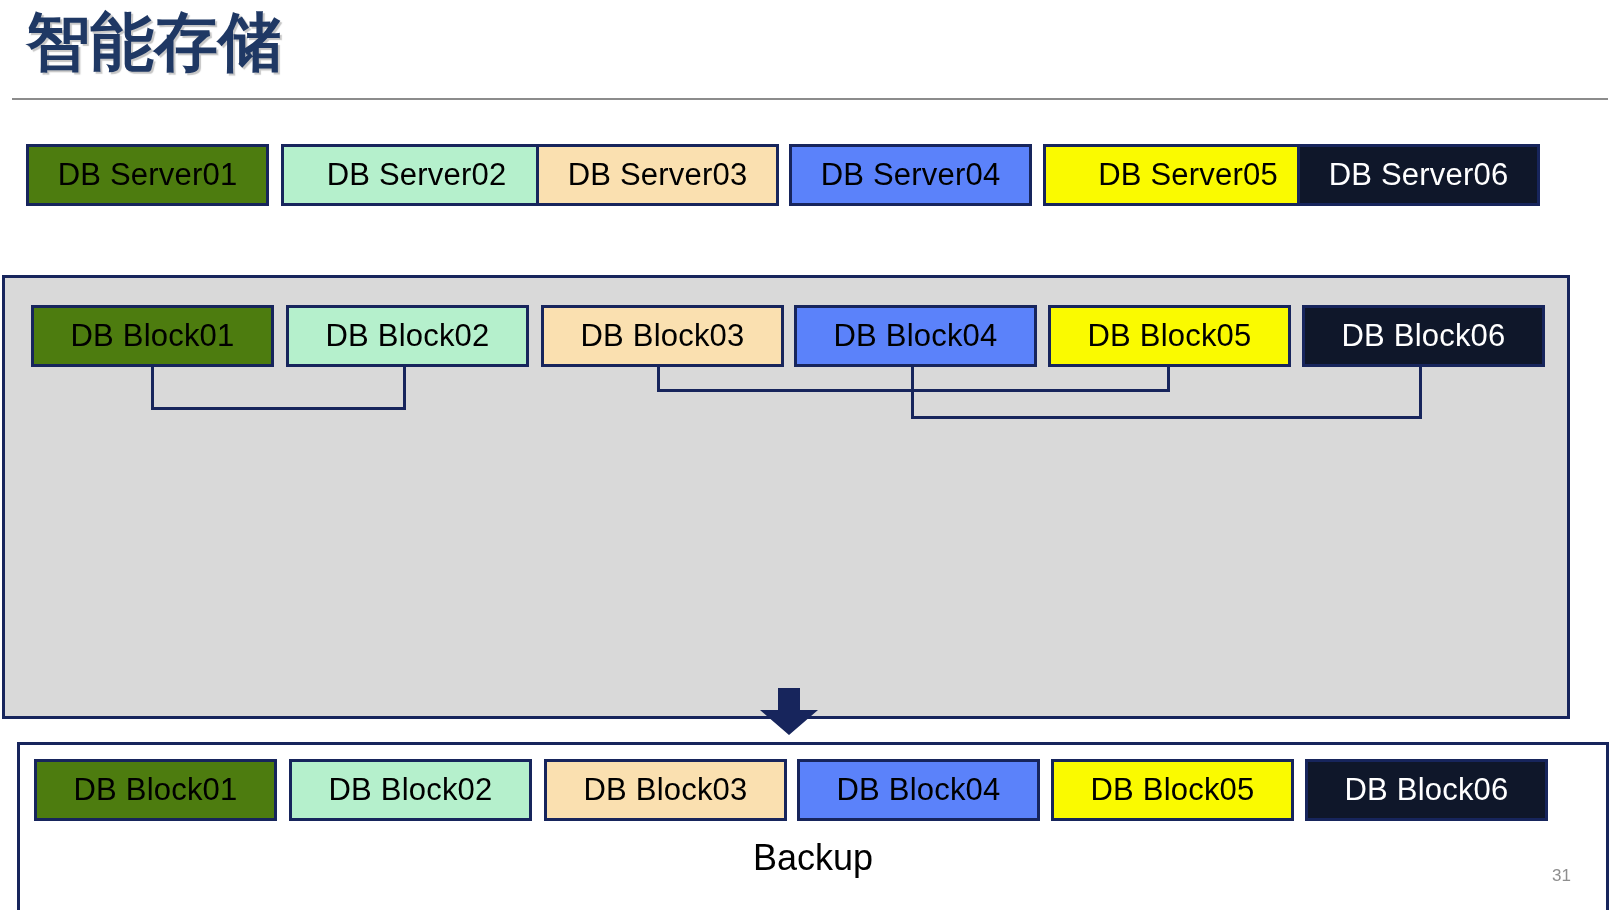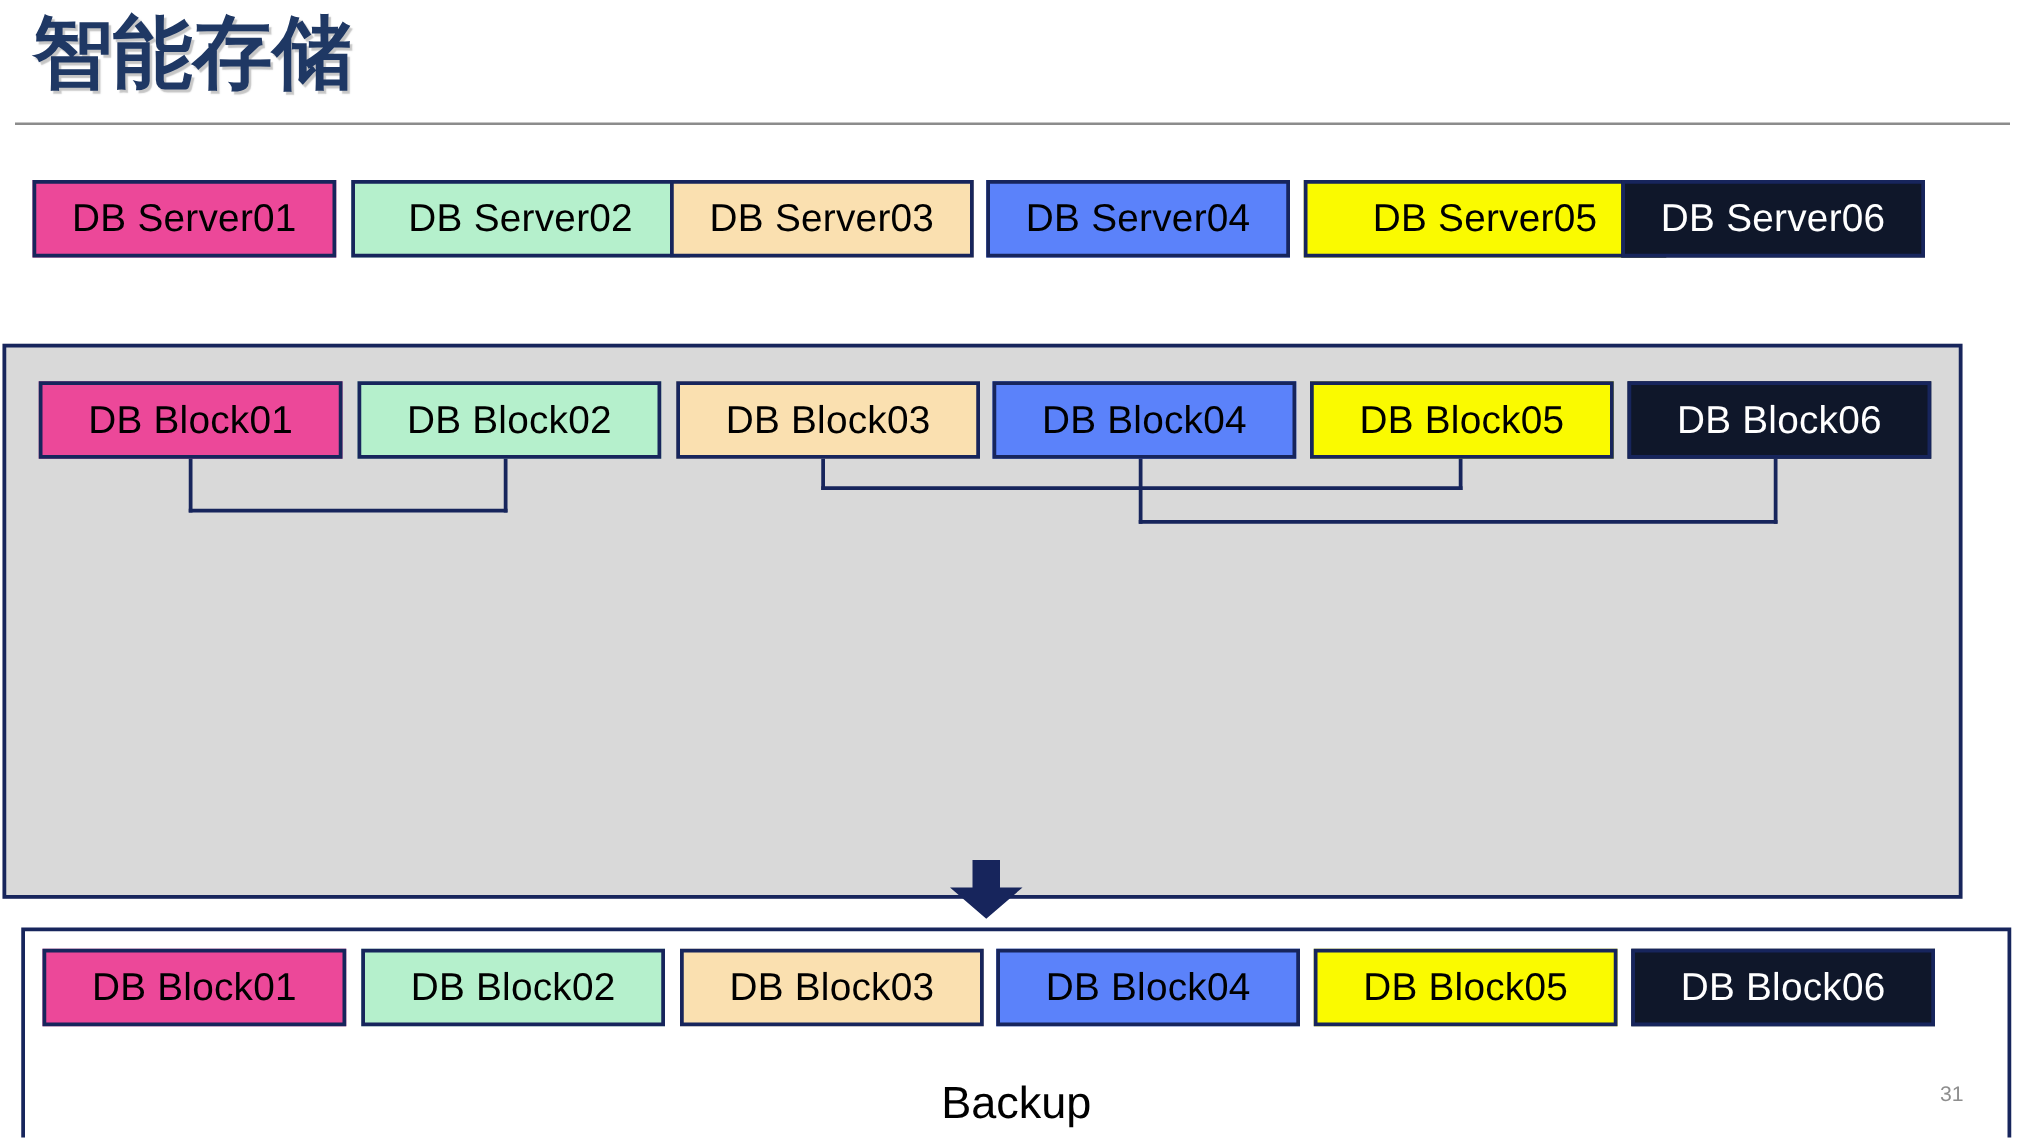--- a/index.html
+++ b/index.html
@@ -45,21 +45,21 @@
     align-items: center;
     justify-content: center;
     font-size: 31px;
     color: #000000;
     white-space: nowrap;
     letter-spacing: .2px;
   }
   .node.srv { height: 62px; }
   .node.blk { height: 62px; }
 
-  .fill-blue   { background: #ec4899; }
+  .fill-blue   { background: #4d7c0f; }
   .fill-green  { background: #B5F0CC; }
   .fill-peach  { background: #FAE0B0; }
   .fill-royal  { background: #5B82FA; }
   .fill-yellow { background: #FAFA00; }
   .fill-purple { background: #0f172a; color: #FFFFFF; }
 
   
   #storage-container {
     position: absolute;
     left: 2px;
@@ -78,21 +78,21 @@
     top: 464px;
     width: 1592px;
     height: 178px;
     box-sizing: border-box;
     border: 3px solid #17255C;
     background: #FFFFFF;
   }
   #backup-label {
     position: absolute;
     left: 0;
-    top: 116px;
+    top: 92px;
     width: 100%;
     text-align: center;
     font-size: 36px;
     color: #000000;
   }
 
   
   #storage-label {
     position: absolute;
     left: 0;

